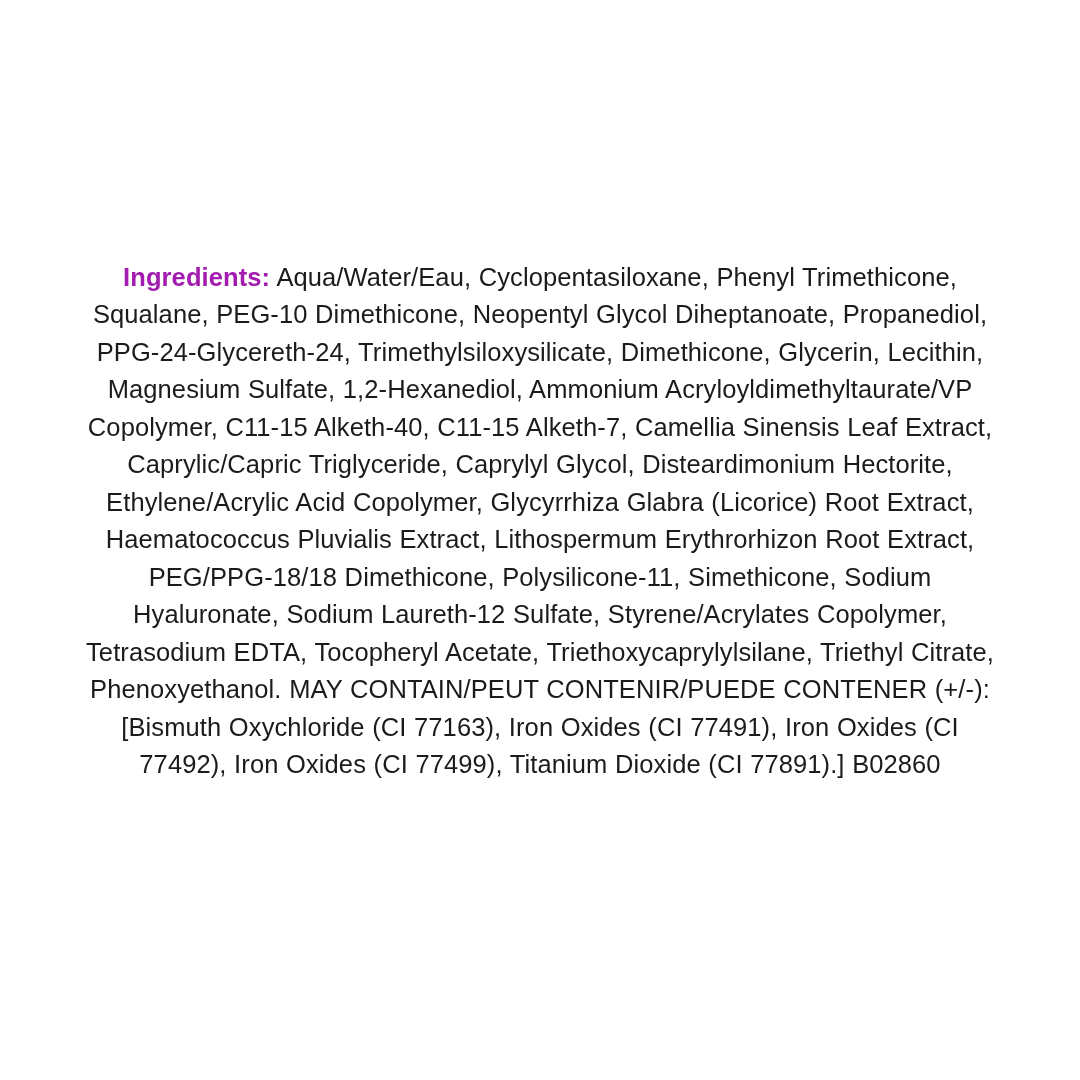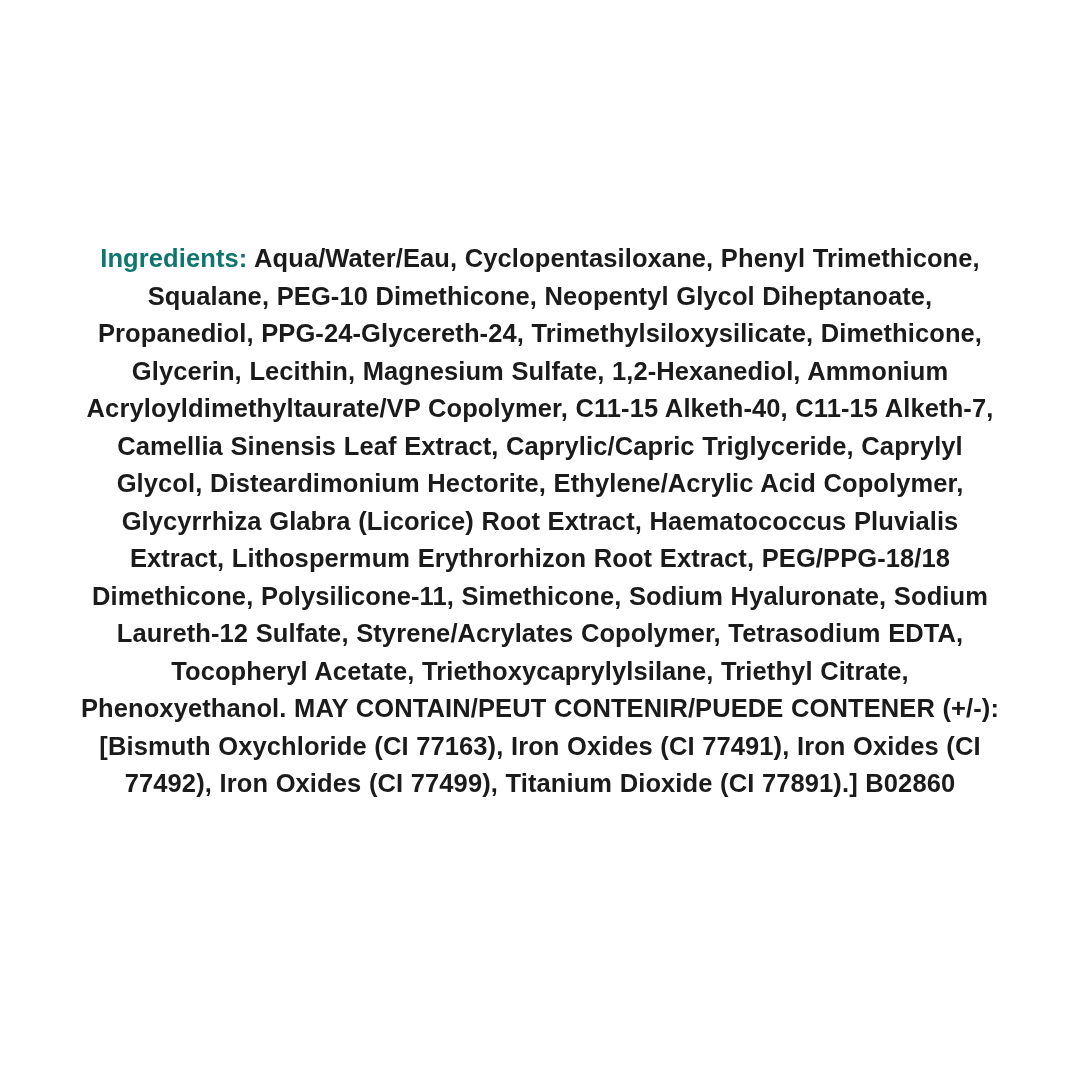--- a/index.html
+++ b/index.html
@@ -28,24 +28,24 @@
     text-align: center;
     color: #1b1b1b;
     font-size: 25.5px;
     line-height: 37.5px;
     letter-spacing: 0.1px;
     word-spacing: 0.4px;
     margin-top: -12px;
   }
   .ingredients-label {
     font-weight: bold;
-    color: #0f766e;
+    color: #a21caf;
   }
   .ingredients-body {
-    font-weight: bold;
+    font-weight: normal;
   }
 </style>
 </head>
 <body>
 
 <div class="page">
   <p class="ingredients-block">
     <span class="ingredients-label">Ingredients:</span><span class="ingredients-body"> Aqua/Water/Eau, Cyclopentasiloxane, Phenyl Trimethicone, Squalane, PEG-10 Dimethicone, Neopentyl Glycol Diheptanoate, Propanediol, PPG-24-Glycereth-24, Trimethylsiloxysilicate, Dimethicone, Glycerin, Lecithin, Magnesium Sulfate, 1,2-Hexanediol, Ammonium Acryloyldimethyltaurate/VP Copolymer, C11-15 Alketh-40, C11-15 Alketh-7, Camellia Sinensis Leaf Extract, Caprylic/Capric Triglyceride, Caprylyl Glycol, Disteardimonium Hectorite, Ethylene/Acrylic Acid Copolymer, Glycyrrhiza Glabra (Licorice) Root Extract, Haematococcus Pluvialis Extract, Lithospermum Erythrorhizon Root Extract, PEG/PPG-18/18 Dimethicone, Polysilicone-11, Simethicone, Sodium Hyaluronate, Sodium Laureth-12 Sulfate, Styrene/Acrylates Copolymer, Tetrasodium EDTA, Tocopheryl Acetate, Triethoxycaprylylsilane, Triethyl Citrate, Phenoxyethanol. MAY CONTAIN/PEUT CONTENIR/PUEDE CONTENER (+/-): [Bismuth Oxychloride (CI 77163), Iron Oxides (CI 77491), Iron Oxides (CI 77492), Iron Oxides (CI 77499), Titanium Dioxide (CI 77891).] B02860</span>
   </p>
 </div>

